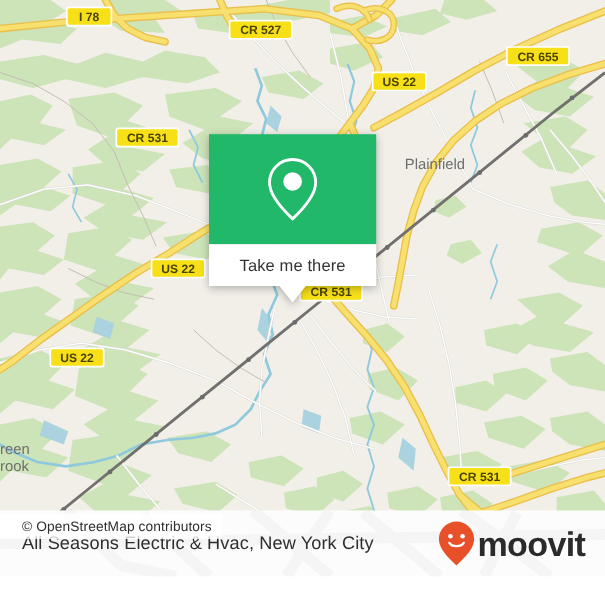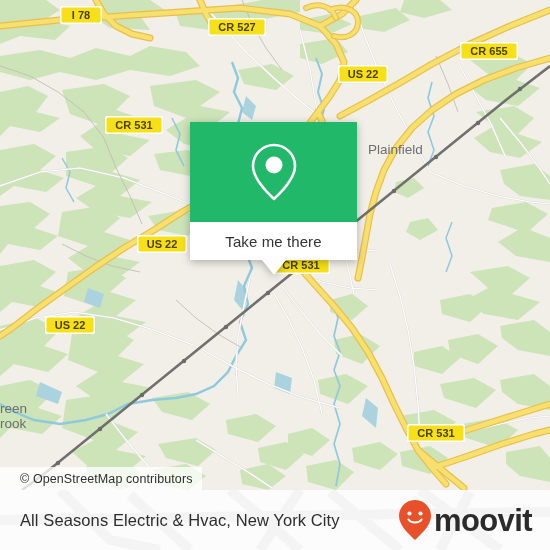--- a/index.html
+++ b/index.html
@@ -53,21 +53,21 @@
     letter-spacing: 0.1px;
     white-space: nowrap;
     z-index: 40;
   }
 
   
   .popup {
     position: absolute;
     left: 190px;
     top: 122px;
-    width: 167px;
+    width: 152px;
     z-index: 50;
     filter: drop-shadow(0 2px 4px rgba(0,0,0,0.28));
   }
   .popup-head {
     height: 100px;
     background: #22b869;
     display: flex;
     align-items: center;
     justify-content: center;
   }
@@ -92,21 +92,21 @@
     height: 0;
     border-left: 12px solid transparent;
     border-right: 12px solid transparent;
     border-top: 15px solid #ffffff;
   }
 
   
   .footer {
     position: absolute;
     left: 0;
-    top: 490px;
+    top: 464px;
     width: 550px;
     height: 60px;
     background: #fcfcfc;
     overflow: hidden;
     display: flex;
     align-items: center;
     justify-content: space-between;
   }
   .footer-watermark {
     position: absolute;

